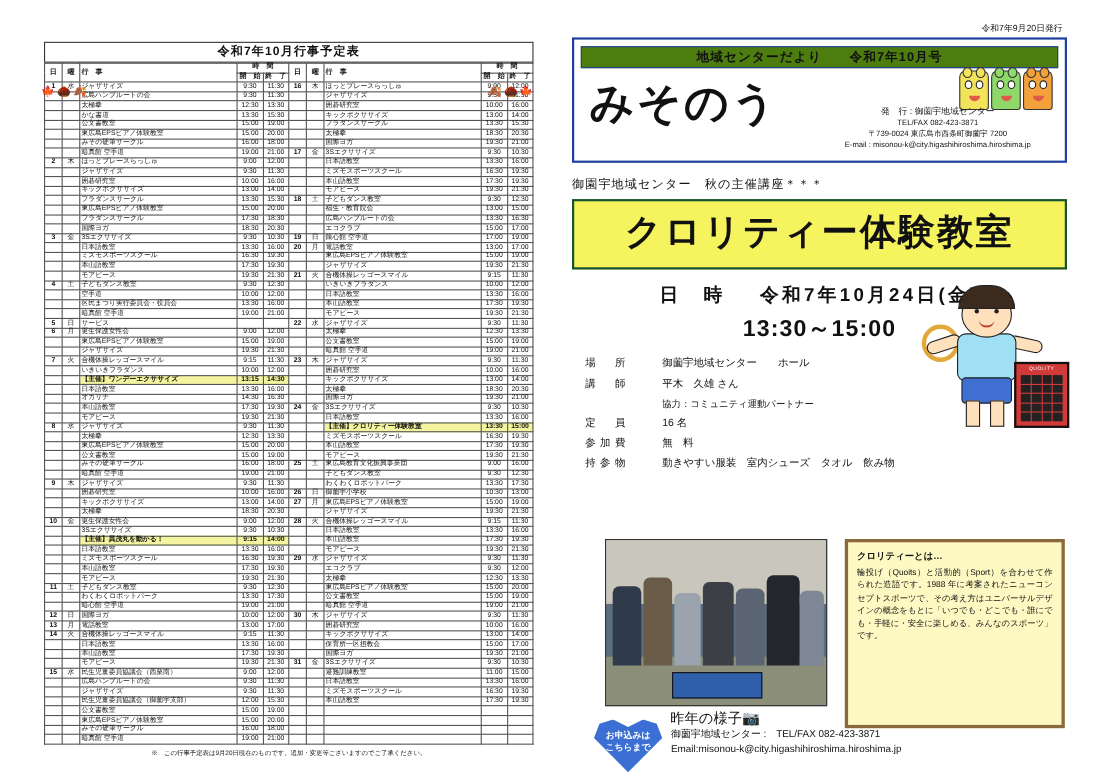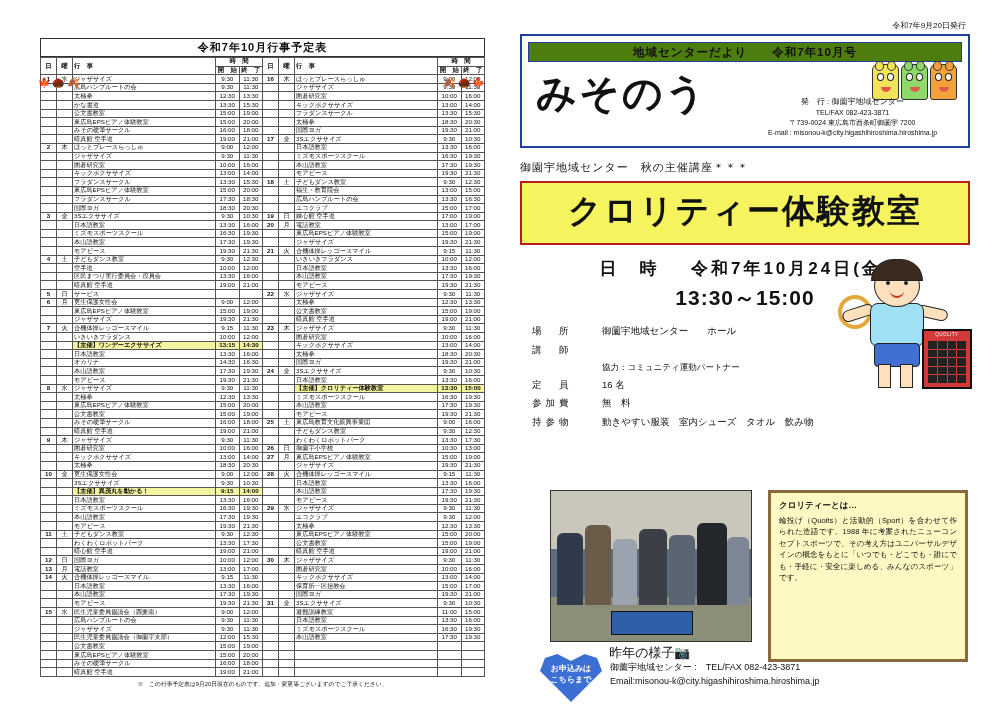--- a/index.html
+++ b/index.html
@@ -37,21 +37,21 @@
   .m1{left:0;background:#f3e35b;}
   .m2{left:29px;background:#8fd96b;}
   .m3{left:58px;background:#f3a13b;}
   .mascot .eye{position:absolute;top:8px;width:5px;height:6px;background:#fff;border:1px solid #222;border-radius:50%;}
   .mascot .eye.l{left:4px;} .mascot .eye.r{right:4px;}
   .mascot .mouth{position:absolute;bottom:7px;left:50%;margin-left:-5px;width:10px;height:5px;background:#e05a4a;border-radius:0 0 6px 6px;}
   .mascot .ear{position:absolute;top:-4px;width:7px;height:8px;background:inherit;border:1px solid #333;border-radius:50%;}
   .mascot .ear.l{left:2px;} .mascot .ear.r{right:2px;}
 
   #sub-head{margin-top:12px;font-size:11px;font-weight:normal;letter-spacing:1px;}
-  #banner{margin-top:6px;border:2px solid #b91c1c;background:#f5f45f;height:60px;position:relative;}
+  #banner{margin-top:6px;border:2px solid #14532d;background:#f5f45f;height:60px;position:relative;}
   #banner-text{position:absolute;left:0;right:0;top:6px;text-align:center;font-size:33px;font-weight:bold;letter-spacing:2px;
                color:#111;font-family:"DejaVu Sans",sans-serif;}
   #datetime{margin-top:12px;text-align:center;}
   #dt1{font-size:17px;font-weight:bold;letter-spacing:3px;}
   #dt2{font-size:21px;font-weight:bold;letter-spacing:1px;margin-top:4px;}
 
   #details{margin-top:10px;font-size:9.5px;line-height:1.95;position:relative;padding-left:12px;}
   .drow{display:flex;}
   .dlab{width:70px;letter-spacing:4px;}
   .dval{flex:1;}
@@ -1018,20 +1018,21 @@
       <div id="dt2">13:30～15:00</div>
     </div>
 
     <div id="details">
       <div class="drow">
         <span class="dlab">場　所</span>
         <span class="dval">御薗宇地域センター　　ホール</span>
       </div>
       <div class="drow">
         <span class="dlab">講　師</span>
+        <span class="dval">平木　久雄 さん</span>
       </div>
       <div class="dsub">協力：コミュニティ運動パートナー</div>
       <div class="drow">
         <span class="dlab">定　員</span>
         <span class="dval">16 名</span>
       </div>
       <div class="drow">
         <span class="dlab">参加費</span>
         <span class="dval">無　料</span>
       </div>

